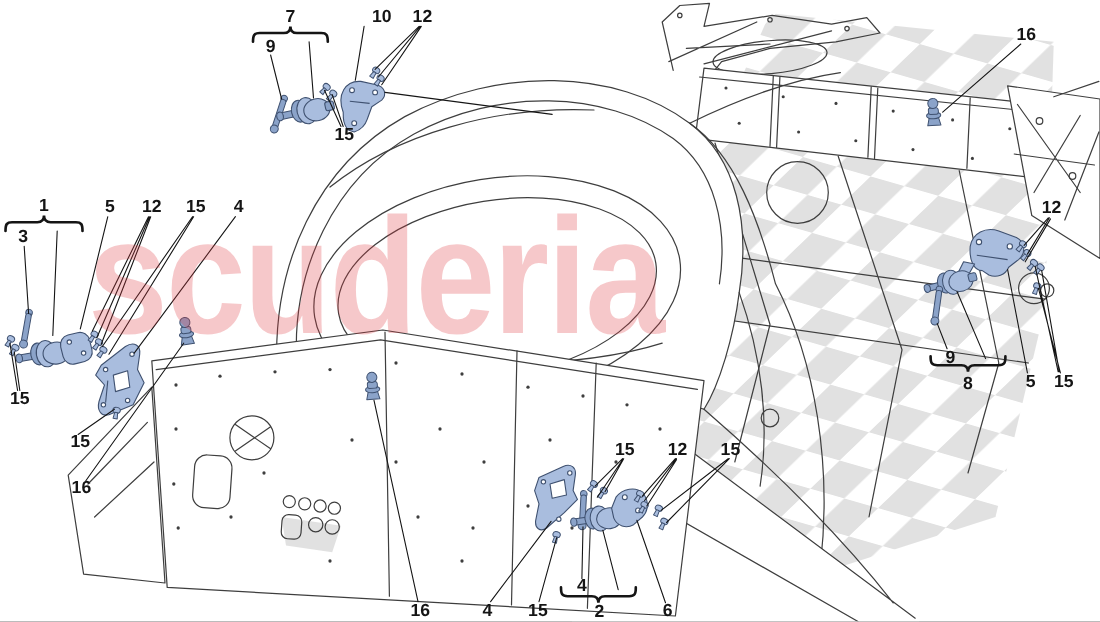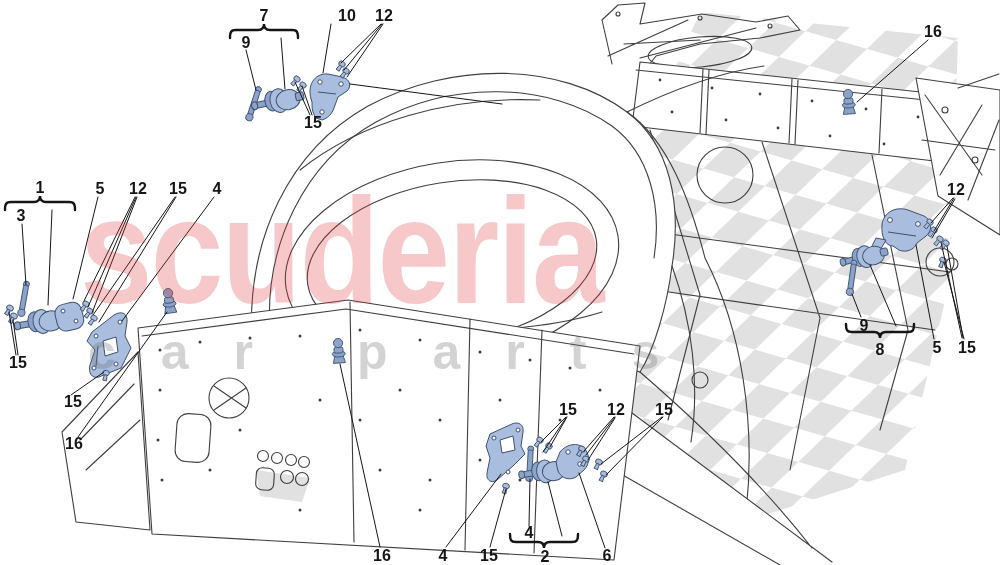--- a/index.html
+++ b/index.html
@@ -320,21 +320,20 @@
 
     <g stroke="var(--ink)" stroke-width="2.4" fill="none" stroke-linecap="round">
       <path d="M 230,38 C 230,32 231,30 236,30 L 258,30 C 262,30 264,28 264,24 C 264,28 266,30 270,30 L 292,30 C 297,30 298,32 298,38"></path>
       <path d="M 5,210 C 5,204 6,202 11,202 L 34,202 C 38,202 40,200 40,196 C 40,200 42,202 46,202 L 69,202 C 74,202 75,204 75,210"></path>
       <path d="M 846,324 C 846,330 847,332 852,332 L 874,332 C 878,332 880,334 880,338 C 880,334 882,332 886,332 L 908,332 C 913,332 914,330 914,324"></path>
       <path d="M 510,534 C 510,540 511,542 516,542 L 538,542 C 542,542 544,544 544,548 C 544,544 546,542 550,542 L 572,542 C 577,542 578,540 578,534"></path>
     </g>
   </svg>
 
   <div class="wm-title">scuderia</div>
-  <div class="wm-sub">car parts</div>
 
   <div id="callouts">
       <span class="callout" style="left: 264px; top: 16px;">7</span>
       <span class="callout" style="left: 246px; top: 43px;">9</span>
       <span class="callout" style="left: 331px; top: 16px; margin-left: 16px;">10</span>
       <span class="callout" style="left: 384px; top: 16px;">12</span>
       <span class="callout" style="left: 313px; top: 123px;">15</span>
       <span class="callout" style="left: 933px; top: 32px;">16</span>
       <span class="callout" style="left: 40px; top: 188px;">1</span>
       <span class="callout" style="left: 21px; top: 216px;">3</span>

